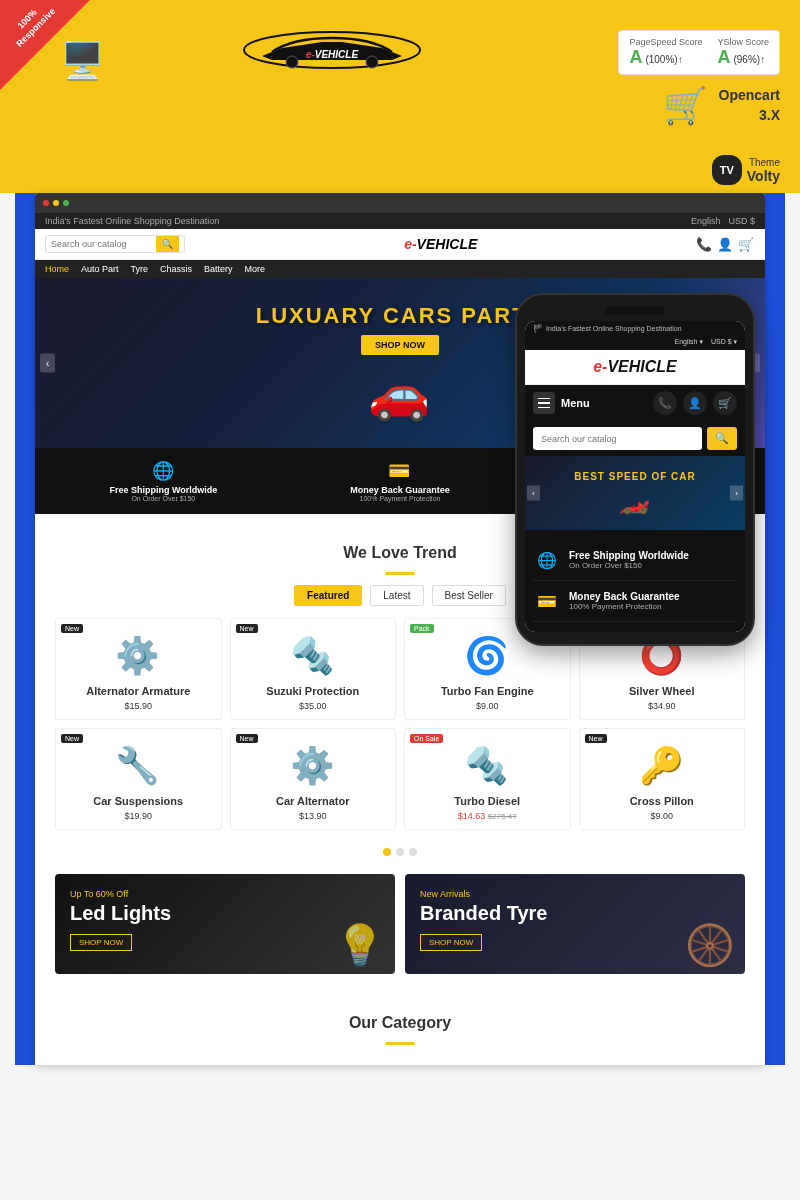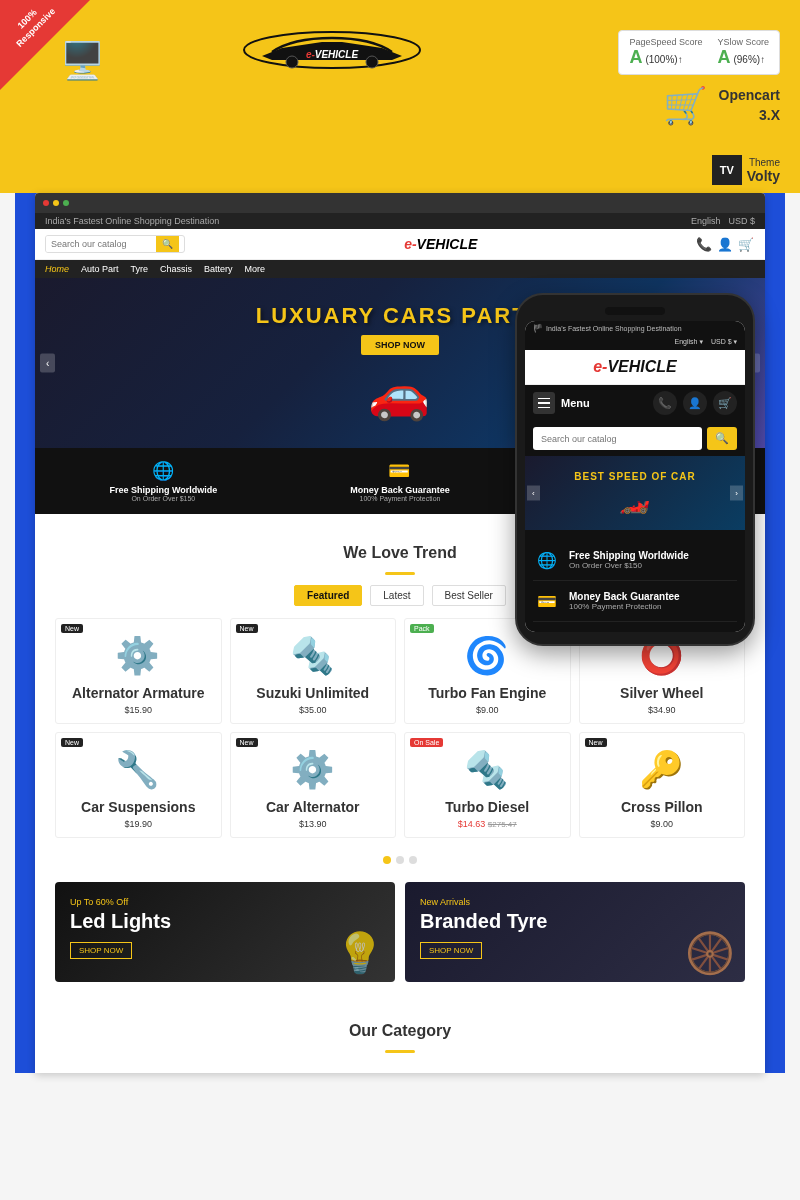--- a/index.html
+++ b/index.html
@@ -154,21 +154,21 @@
     .tv-box {
       width: 30px;
       height: 30px;
       background: #222;
       color: white;
       font-size: 11px;
       font-weight: bold;
       display: flex;
       align-items: center;
       justify-content: center;
-      border-radius: 0;
+      border-radius: 12px;
     }
     .themevolty-name {
       font-size: 14px;
       color: #333;
     }
     .themevolty-name .theme { font-size: 10px; }
     .themevolty-name .volty { font-size: 14px; font-weight: bold; }
 
     
     .browser-mockup {
@@ -252,21 +252,21 @@
       background: #222;
       padding: 4px 10px;
       display: flex;
       gap: 12px;
     }
     .nav-item-s {
       color: white;
       font-size: 9px;
       cursor: pointer;
     }
-    .nav-item-s.active { color: #f5c518; font-style: italic; }
+    .nav-item-s.active { color: #f5c518; }
 
     
     .hero-banner {
       background: linear-gradient(135deg, #1a1a2e 0%, #16213e 40%, #0f3460 70%, #534bae 100%);
       padding: 25px 15px;
       text-align: center;
       position: relative;
       min-height: 120px;
       overflow: hidden;
     }
@@ -385,21 +385,21 @@
       border-radius: 2px;
     }
     .product-badge.sale { background: #e53935; }
     .product-badge.pack { background: #4caf50; }
     .product-img {
       font-size: 36px;
       margin: 8px 0;
       display: block;
     }
     .product-name {
-      font-size: 14px;
+      font-size: 11px;
       color: #333;
       margin-bottom: 4px;
       font-weight: bold;
     }
     .product-price {
       font-size: 9px;
       color: #333;
     }
     .product-price .orig { color: #999; text-decoration: line-through; font-size: 8px; }
     .product-price .sale-p { color: #e53935; }
@@ -827,21 +827,21 @@
       <div class="products-grid">
         <div class="product-card">
           <span class="product-badge">New</span>
           <span class="product-img">⚙️</span>
           <div class="product-name">Alternator Armature</div>
           <div class="product-price">$15.90</div>
         </div>
         <div class="product-card">
           <span class="product-badge">New</span>
           <span class="product-img">🔩</span>
-          <div class="product-name">Suzuki Unlimited</div>
+          <div class="product-name">Suzuki Protection</div>
           <div class="product-price">$35.00</div>
         </div>
         <div class="product-card">
           <span class="product-badge pack">Pack</span>
           <span class="product-img">🌀</span>
           <div class="product-name">Turbo Fan Engine</div>
           <div class="product-price">$9.00</div>
         </div>
         <div class="product-card">
           <span class="product-badge">New</span>

